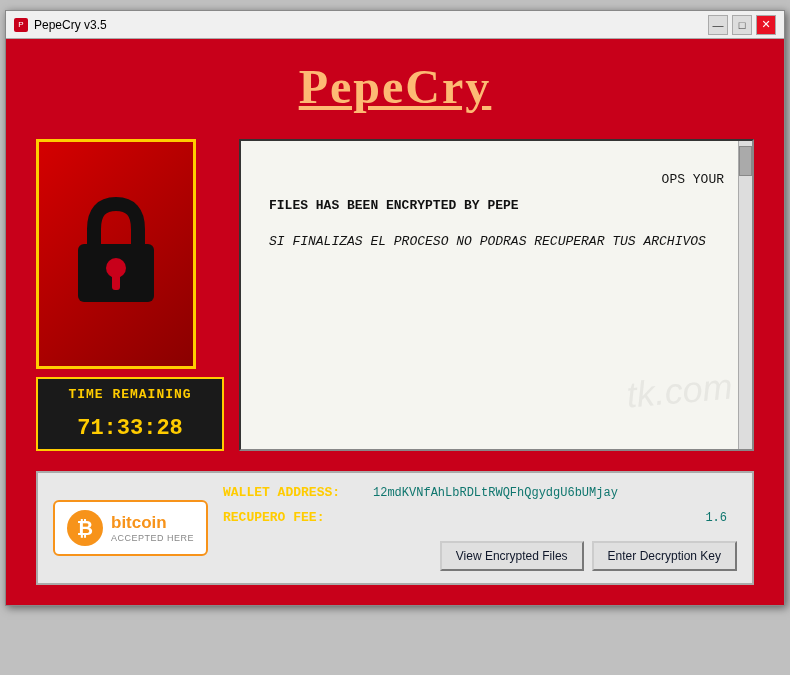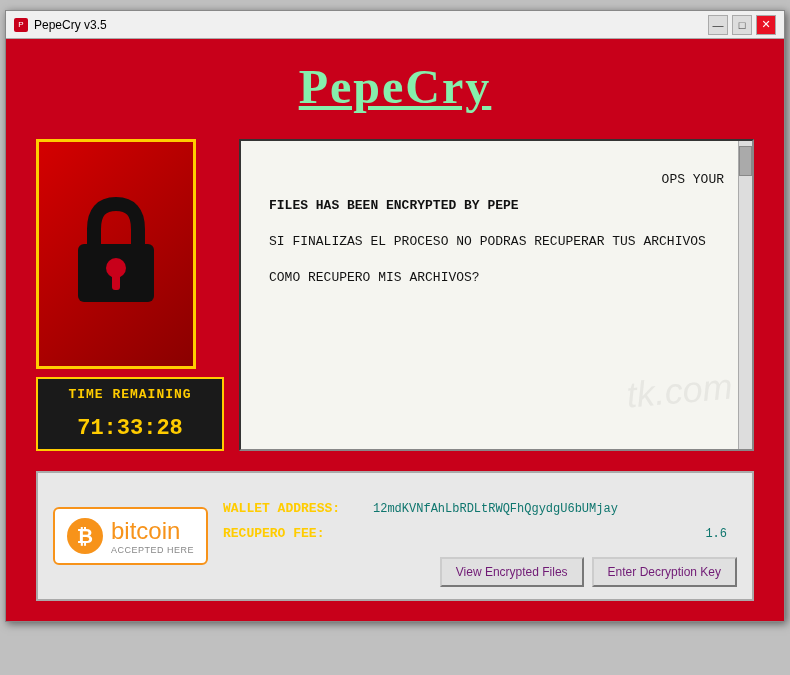--- a/index.html
+++ b/index.html
@@ -64,21 +64,21 @@
       background: #e81123;
       color: white;
     }
     .content {
       padding: 20px 30px 20px 30px;
     }
     .app-title {
       text-align: center;
       font-size: 48px;
       font-weight: bold;
-      color: #86efac;
+      color: #fdba74;
       font-family: Georgia, serif;
       text-decoration: underline;
       margin-bottom: 25px;
       letter-spacing: 2px;
     }
     .middle-section {
       display: flex;
       gap: 15px;
       margin-bottom: 20px;
     }
@@ -194,22 +194,22 @@
       color: white;
       font-size: 20px;
       font-weight: bold;
       flex-shrink: 0;
     }
     .bitcoin-text-block {
       display: flex;
       flex-direction: column;
     }
     .bitcoin-title {
-      font-size: 24px;
-      font-weight: normal;
+      font-size: 17px;
+      font-weight: bold;
       color: #f7931a;
       font-family: Arial, sans-serif;
     }
     .bitcoin-sub {
       font-size: 9px;
       color: #888;
       letter-spacing: 0.5px;
     }
     .wallet-row {
       display: flex;
@@ -229,34 +229,33 @@
       font-size: 12px;
       font-family: 'Courier New', monospace;
     }
     .action-btn {
       background: #e0e0e0;
       border: 2px outset #ccc;
       padding: 6px 14px;
       font-size: 12px;
       cursor: pointer;
       white-space: nowrap;
-      color: #701a75;
+      color: #0f172a;
     }
     .bottom-inner {
       display: flex;
       width: 100%;
       align-items: center;
       gap: 15px;
     }
     .wallet-fee-section {
       display: flex;
       flex-direction: column;
       gap: 4px;
       flex: 1;
-      margin-top: 16px;
     }
   </style>
 </head>
 <body>
 
 <div class="window">
 
   <div class="titlebar">
     <div class="titlebar-left">
       <div class="titlebar-icon">P</div>
@@ -291,22 +290,21 @@
         </div>
         <div class="timer-box">
           <div class="timer-label">TIME REMAINING</div>
           <div class="timer-value">71:33:28</div>
         </div>
       </div>
 
       <div class="message-box">
         <div style="text-align:right; margin-bottom:4px;">OPS YOUR</div>
         <div style="margin-bottom:14px;font-weight:bold;">FILES HAS BEEN ENCRYPTED BY PEPE</div>
-        <div style="margin-bottom:14px;">SI FINALIZAS EL PROCESO NO PODRAS RECUPERAR TUS ARCHIVOS</div>
-        <div style="margin-bottom:4px;">COMO RECUPERO MIS ARCHIVOS?</div>
+        <div style="margin-bottom:14px;font-style:italic;">SI FINALIZAS EL PROCESO NO PODRAS RECUPERAR TUS ARCHIVOS</div>
         <div class="message-watermark">
           <span style="font-size:36px; color:rgba(130,130,130,0.12);">tk</span><span style="font-size:36px; color:rgba(130,130,130,0.12);">.com</span>
         </div>
         <div class="message-scrollbar">
           <div class="message-scrollbar-thumb"></div>
         </div>
       </div>
     </div>
 
     <div class="bottom-section">

